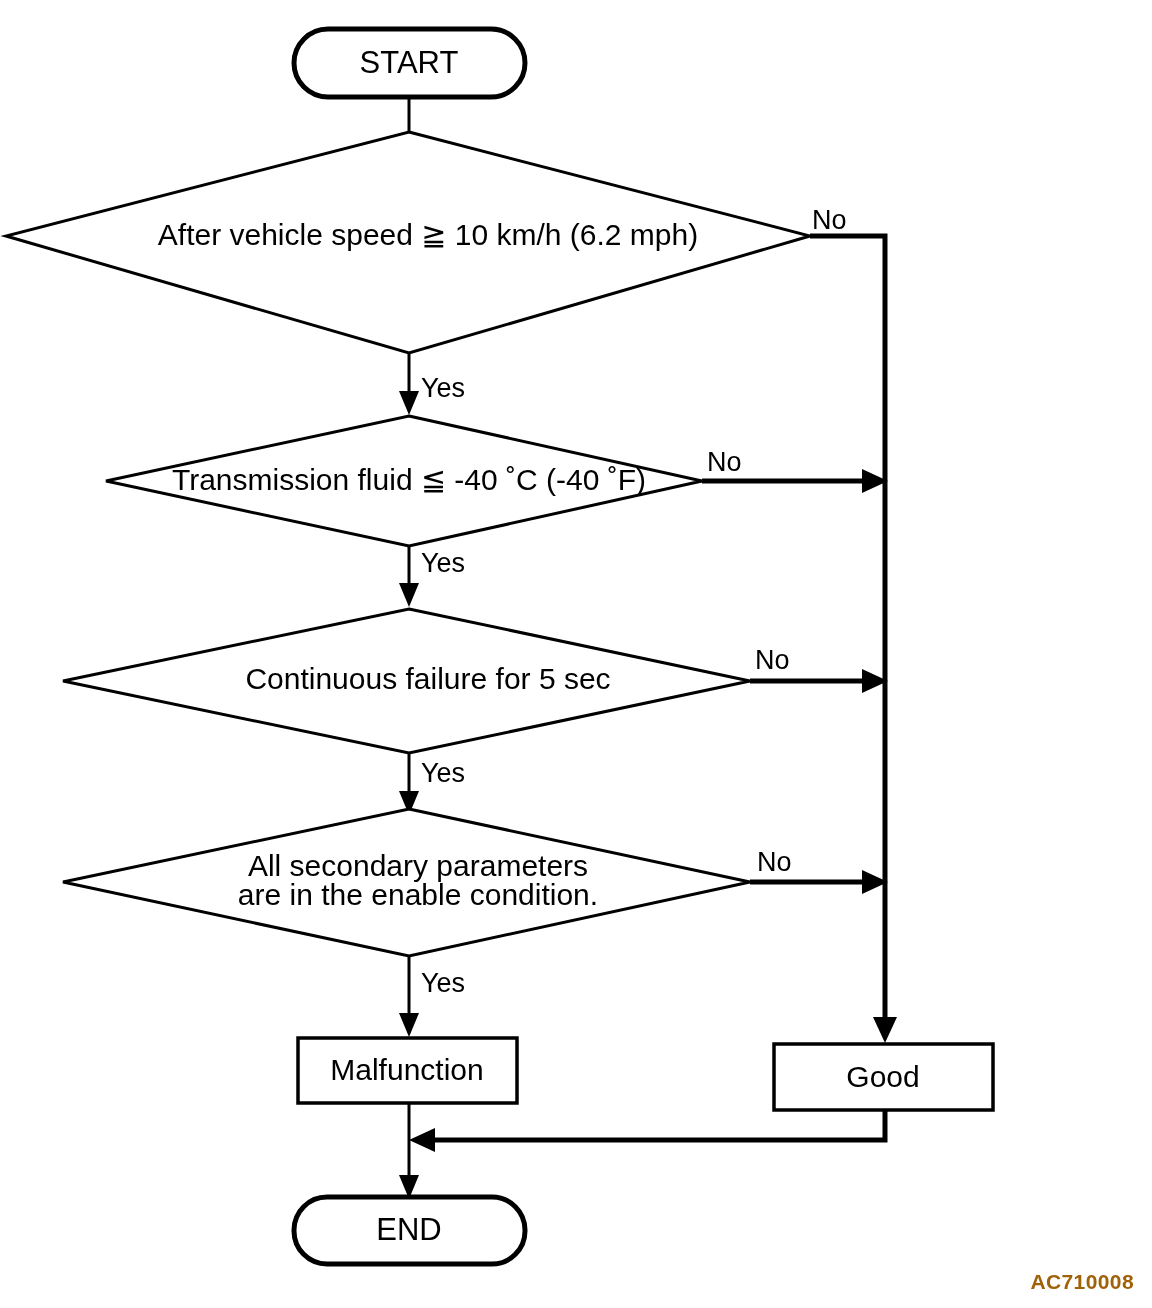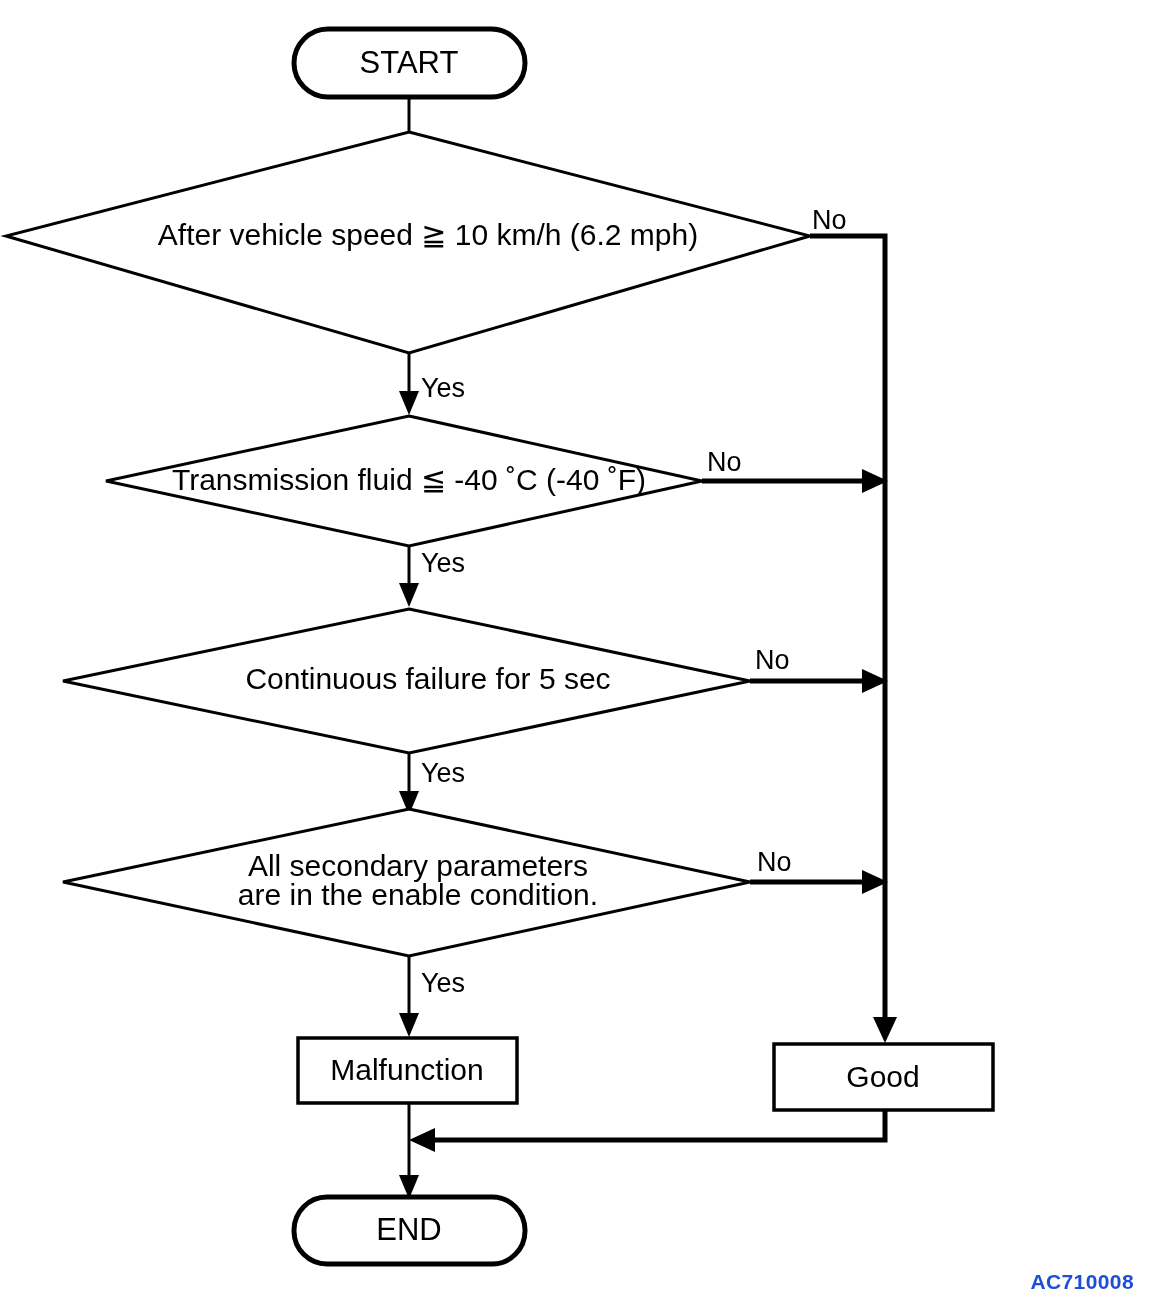--- a/index.html
+++ b/index.html
@@ -74,21 +74,21 @@
     dominant-baseline: middle;
   }
   .figure-code {
     position: absolute;
     right: 18px;
     bottom: 14px;
     font-family: "Liberation Sans", sans-serif;
     font-size: 21px;
     font-weight: bold;
     letter-spacing: 0.4px;
-    color: #1d4ed8;
+    color: #a16207;
   }
 </style>
 </head>
 <body>
 
 <div id="page">
 
   <svg id="flow-svg" viewBox="0 0 1152 1308">
 
     <g>

